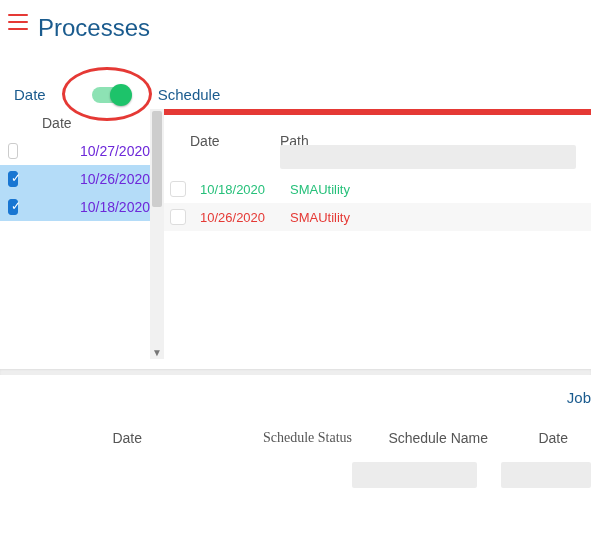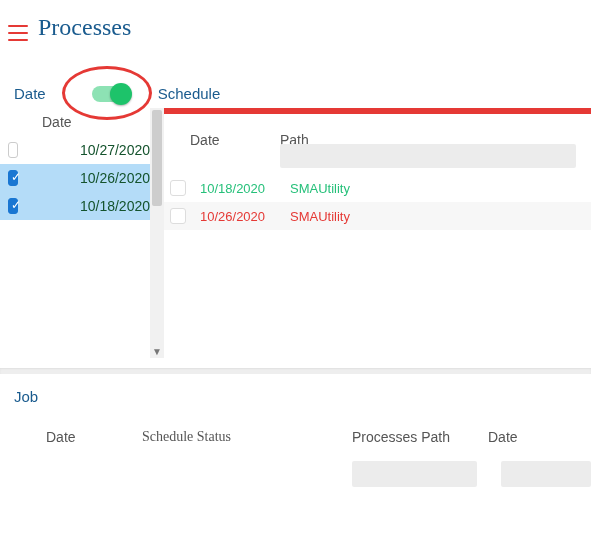--- a/index.html
+++ b/index.html
@@ -1,20 +1,20 @@
 <!DOCTYPE html>
 <html><head>
 <meta charset="utf-8">
 <style>
   * { box-sizing: border-box; margin: 0; padding: 0; }
   html, body { width: 591px; height: 553px; font-family: Arial, Helvetica, sans-serif; background: #fff; color: #333; overflow: hidden; }
   .app { width: 591px; height: 553px; position: relative; }
 
   
-  .header { display: flex; align-items: flex-end; padding: 14px 16px 10px 8px; font-family: Liberation Serif, serif; }
+  .header { display: flex; align-items: flex-start; padding: 14px 16px 10px 8px; }
   .hamburger { width: 20px; height: 16px; display: flex; flex-direction: column; justify-content: space-between; margin-right: 10px; cursor: pointer; }
   .hamburger span { display:block; height: 2px; background: #e53935; border-radius: 1px; }
   .page-title { font-size: 24px; color: #1a5b8e; font-weight: 400; }
 
   
   .mode-bar { display:flex; align-items:center; padding: 34px 0 6px 14px; font-size:15px; color:#1a5b8e; }
   .mode-date-label { margin-right: 46px; }
   .toggle-wrap { position:relative; margin-right: 28px; }
   .toggle { width: 38px; height: 16px; background:#8de2b4; border-radius: 10px; position:relative; cursor:pointer; }
   .toggle-knob { position:absolute; right:-2px; top:-3px; width:22px; height:22px; border-radius:50%; background:#1dc36a; box-shadow:0 1px 2px rgba(0,0,0,.3); }
@@ -23,21 +23,21 @@
   
   .main { display:flex; height: 260px; }
   .left-panel { width: 150px; border-right: 0; }
   .date-col-header { font-size:14px; color:#555; padding: 6px 0 6px 42px; }
   .date-list { }
   .date-row { display:flex; align-items:center; height:28px; font-size:14px; padding-left:8px; }
   .date-row input[type=checkbox] { appearance:none; width:16px; height:16px; border:1px solid #ccc; border-radius:3px; margin-right:14px; background:#fff; cursor:pointer; position:relative; }
   .date-row input[type=checkbox]:checked { background:#1976d2; border-color:#1976d2; }
   .date-row input[type=checkbox]:checked::after { content:"✓"; color:#fff; font-size:12px; position:absolute; left:2px; top:-1px; }
   .date-row.sel { background:#b4dcf8; }
-  .date-row span { color:#14532d;margin-left:48px; }
+  .date-row span { color:#6d28d9;margin-left:48px; }
 
   .scroll-track { width:14px; background:#f1f1f1; height:250px; position:relative; }
   .scroll-thumb { position:absolute; left:2px; top:2px; width:10px; height:96px; background:#cdcdcd; border-radius:2px; }
   .scroll-arrow { position:absolute; left:0; width:14px; height:14px; display:flex; align-items:center; justify-content:center; font-size:10px; color:#777; }
   .scroll-arrow.top { top:0; }
   .scroll-arrow.bot { bottom:0; }
 
   .right-panel { flex:1; }
   .red-bar { height:6px; background:#e53935; width:100%; }
   .grid-header-row { display:flex; align-items:center; height:52px; padding-left:26px; font-size:14px; color:#555; }
@@ -53,21 +53,21 @@
   .grid-row input[type=checkbox] { appearance:none; width:16px; height:16px; border:1px solid #ddd; border-radius:3px; margin-right:10px; background:#fff; cursor:pointer; }
   .g-date { width:90px; margin-left:4px; }
   .g-path { }
   .g-green { color:#26c07a; }
   .g-red { color:#e53935; }
 
   
   .divider { height:6px; background:#eeeeee; width:100%; margin-top:0; box-shadow: inset 0 1px 2px rgba(0,0,0,.06); }
 
   
-  .job-section { padding: 14px 0 0 14px; }
+  .job-section { padding: 14px 0 0 14px; text-align: right; }
   .job-title { color:#1a5b8e; font-size:15px; margin-bottom:24px; }
   .job-header-row { display:flex; font-size:14px; color:#555; }
   .jh { }
   .jh-date { width:96px; margin-left:32px; }
   .jh-status { width:210px;font-family:Liberation Serif, serif; }
   .jh-path { width:136px; }
   .jh-name { width:80px; }
   .job-filter-row { display:flex; margin-top:16px; }
   .jf-box { height:26px; background:#ececec; border-radius:2px; }
   .jf-path { margin-left:338px; width:126px; }
@@ -149,21 +149,21 @@
 
   </div>
 
   <div class="divider"></div>
 
   <div class="job-section">
     <div class="job-title">Job</div>
     <div class="job-header-row">
       <span class="jh jh-date">Date</span>
       <span class="jh jh-status">Schedule Status</span>
-      <span class="jh jh-path">Processes Path</span>
+      <span class="jh jh-path">Schedule Name</span>
       <span class="jh jh-name">Date</span>
     </div>
     <div class="job-filter-row">
       <div class="jf-box jf-path"></div>
       <div class="jf-box jf-name"></div>
     </div>
   </div>
 
 </div>
 

